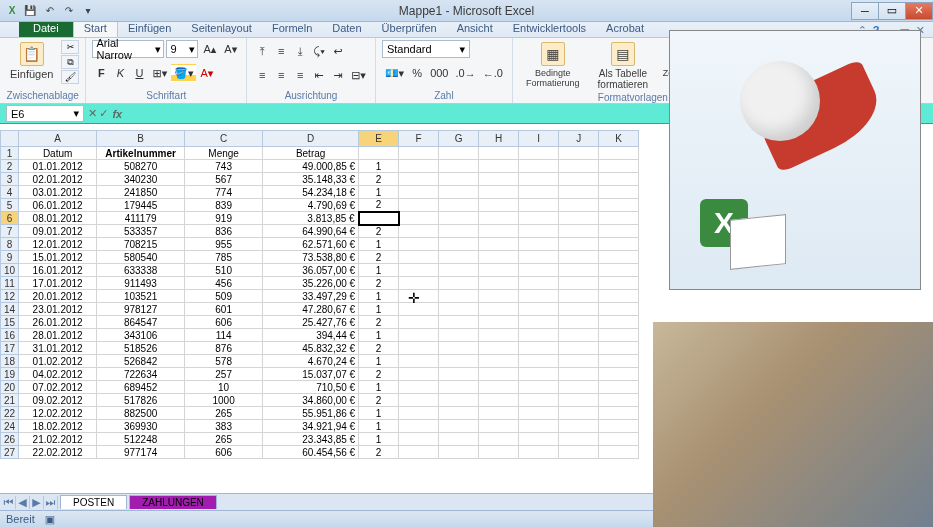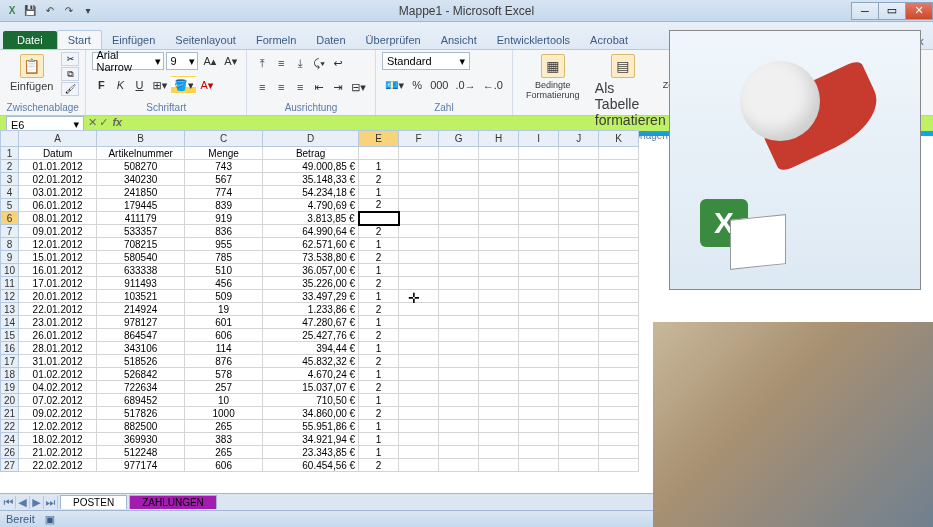--- a/index.html
+++ b/index.html
@@ -4,40 +4,40 @@
 <style>
 *{margin:0;padding:0;box-sizing:border-box;font-family:'Segoe UI',Tahoma,sans-serif;font-size:11px}
 body{width:933px;height:527px;background:#fff;overflow:hidden;position:relative}
 .titlebar{height:22px;background:linear-gradient(#d7e4f2,#c5d9ed);display:flex;align-items:center;position:relative;border-bottom:1px solid #9fb7d4}
 .titlebar .qat{display:flex;gap:3px;padding-left:4px;align-items:center}
 .titlebar .qat span{width:16px;height:16px;display:inline-flex;align-items:center;justify-content:center;font-size:10px;color:#444}
 .titlebar .title{position:absolute;left:50%;transform:translateX(-50%);font-size:12px;color:#3b3b3b}
 .titlebar .winbtns{position:absolute;right:0;display:flex}
 .titlebar .winbtns div{width:28px;height:18px;display:flex;align-items:center;justify-content:center;font-size:11px;border:1px solid #8aa6c1;background:linear-gradient(#e8eff7,#d3e1f1);margin-left:-1px}
 .titlebar .winbtns .close{background:linear-gradient(#e67a63,#c94b2f);color:#fff}
-.ribbon-tabs{height:28px;background:linear-gradient(#e8eff7,#dfe9f5);display:flex;align-items:flex-end;padding-left:3px;border-bottom:1px solid #b5c9e0}
+.ribbon-tabs{height:16px;background:linear-gradient(#e8eff7,#dfe9f5);display:flex;align-items:flex-end;padding-left:19px;border-bottom:1px solid #b5c9e0}
 .ribbon-tabs .file{background:#1a6b33;color:#fff;padding:3px 14px;font-size:11px;border-radius:2px 2px 0 0}
 .ribbon-tabs .tab{padding:3px 10px;font-size:11px;color:#3b5a84;cursor:pointer}
 .ribbon-tabs .tab.active{background:#f5f6f7;border:1px solid #b5c9e0;border-bottom:none;border-radius:2px 2px 0 0;color:#3b5a84}
 .ribbon-tabs .helpbtns{margin-left:auto;display:flex;gap:6px;padding-right:8px;color:#5a7ba8;font-size:11px}
 .ribbon{height:66px;background:#f5f6f7;border-bottom:1px solid #b5c9e0;display:flex}
 .group{border-right:1px solid #d3dce8;padding:2px 6px 0;display:flex;flex-direction:column;justify-content:space-between;position:relative}
 .group-label{font-size:10px;color:#5a7ba8;text-align:center;padding-bottom:2px}
 .group-body{flex:1;display:flex;gap:4px;align-items:flex-start}
 .bigbtn{display:flex;flex-direction:column;align-items:center;gap:2px;padding:2px 4px;font-size:10px;color:#3b3b3b}
 .bigbtn .ic{width:24px;height:24px;background:#fdecc8;border:1px solid #d9b96a;border-radius:2px;display:flex;align-items:center;justify-content:center;font-size:14px}
 .smallstack{display:flex;flex-direction:column;gap:1px}
 .smallbtn{width:18px;height:14px;border:1px solid #c8d2e0;background:#f1f4f9;font-size:9px;display:flex;align-items:center;justify-content:center}
 .fontrow{display:flex;gap:2px;align-items:center}
 .fontname{width:72px;height:18px;border:1px solid #abc;background:#fff;font-size:10px;padding:5px 3px;display:flex;align-items:center;justify-content:space-between}
 .fontsize{width:32px;height:18px;border:1px solid #abc;background:#fff;font-size:10px;padding:1px 3px;display:flex;align-items:center;justify-content:space-between}
 .btnrow{display:flex;gap:1px;margin-top:2px}
 .ibtn{min-width:18px;height:18px;border:1px solid transparent;display:flex;align-items:center;justify-content:center;font-size:11px;color:#333;padding:0 2px}
 .combo{height:18px;border:1px solid #abc;background:#fff;font-size:10px;padding:1px 4px;display:flex;align-items:center;justify-content:space-between;min-width:88px}
-.namebox-row{height:20px;background:#bef264;border-bottom:5px solid #0ea5e9;display:flex;align-items:flex-start}
+.namebox-row{height:20px;background:#5eead4;border-bottom:1px solid #0ea5e9;display:flex;align-items:center}
 .namebox{width:78px;height:17px;border:1px solid #abc;background:#fff;margin-left:6px;font-size:10px;padding:1px 4px;display:flex;align-items:center;justify-content:space-between}
 .fx-btns{display:flex;gap:2px;margin:0 4px;color:#666;font-size:11px}
 .fx{font-style:italic;font-weight:bold;color:#666;margin-right:4px;font-size:11px}
 .formula{flex:1;height:17px;border:1px solid #abc;background:#fff;font-size:10px;padding:1px 4px;display:flex;align-items:center}
 .grid-wrap{position:absolute;top:130px;left:0;right:0;bottom:17px;overflow:hidden}
 .grid{border-collapse:collapse;table-layout:fixed}
 .grid th,.grid td{border:1px solid #d4d4d4;height:13px;font-size:10px;font-family:'Arial Narrow',Arial,sans-serif;padding:0 3px;white-space:nowrap;overflow:hidden}
 .grid .colhdr{background:#e8eff7;text-align:center;font-weight:normal;color:#333;height:16px;border-color:#b5c9e0}
 .grid .rowhdr{background:#e8eff7;text-align:center;width:18px;font-weight:normal;color:#333;border-color:#b5c9e0}
 .grid .rowhdr.sel{background:#f7d47a}
@@ -170,21 +170,21 @@
     <div class="group-label">Zahl</div>
   </div>
   <div class="group">
     <div class="group-body">
       <div class="bigbtn">
           <div class="ic">▦</div>
           <span style="font-size:9px;text-align:center;max-width:60px">Bedingte Formatierung</span>
         </div>
       <div class="bigbtn">
           <div class="ic">▤</div>
-          <span style="font-size:14px;text-align:left;max-width:56px">Als Tabelle formatieren</span>
+          <span style="font-size:10px;text-align:center;max-width:56px">Als Tabelle formatieren</span>
         </div>
       <div class="bigbtn">
           <div class="ic">▭</div>
           <span style="font-size:9px;text-align:center;max-width:80px">Zellenformatvorlagen</span>
         </div>
     </div>
     <div class="group-label">Formatvorlagen</div>
   </div>
 </div>
 
@@ -213,21 +213,21 @@
           <th class="colhdr" style="width:40px">F</th>
           <th class="colhdr" style="width:40px">G</th>
           <th class="colhdr" style="width:40px">H</th>
           <th class="colhdr" style="width:40px">I</th>
           <th class="colhdr" style="width:40px">J</th>
           <th class="colhdr" style="width:40px">K</th>
         </tr>
         <tr>
           <th class="rowhdr">1</th>
           <td style="font-weight:normal">Datum</td>
-          <td style="font-weight:normal">Artikelnummer</td>
+          <td style="font-weight:bold">Artikelnummer</td>
           <td style="font-weight:normal">Menge</td>
           <td style="font-weight:normal">Betrag</td>
           <td></td>
           <td></td>
           <td></td>
           <td></td>
           <td></td>
           <td></td>
           <td></td>
         </tr>
@@ -379,34 +379,20 @@
           <td class=" rt">33.497,29 €</td>
           <td class="">1</td>
           <td class=""></td>
           <td class=""></td>
           <td class=""></td>
           <td class=""></td>
           <td class=""></td>
           <td class=""></td>
         </tr>
         <tr>
-          <th class="rowhdr">13</th>
-          <td class="">22.01.2012</td>
-          <td class="">214924</td>
-          <td class="">19</td>
-          <td class=" rt">1.233,86 €</td>
-          <td class="">2</td>
-          <td class=""></td>
-          <td class=""></td>
-          <td class=""></td>
-          <td class=""></td>
-          <td class=""></td>
-          <td class=""></td>
-        </tr>
-        <tr>
           <th class="rowhdr">14</th>
           <td class="">23.01.2012</td>
           <td class="">978127</td>
           <td class="">601</td>
           <td class=" rt">47.280,67 €</td>
           <td class="">1</td>
           <td class=""></td>
           <td class=""></td>
           <td class=""></td>
           <td class=""></td>

